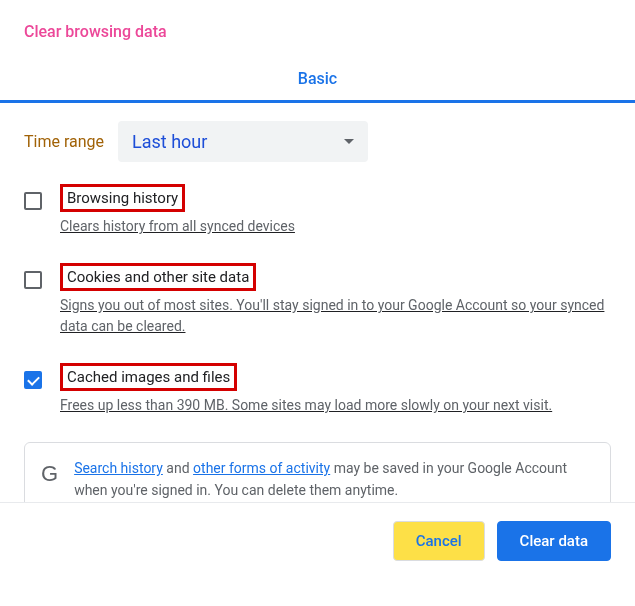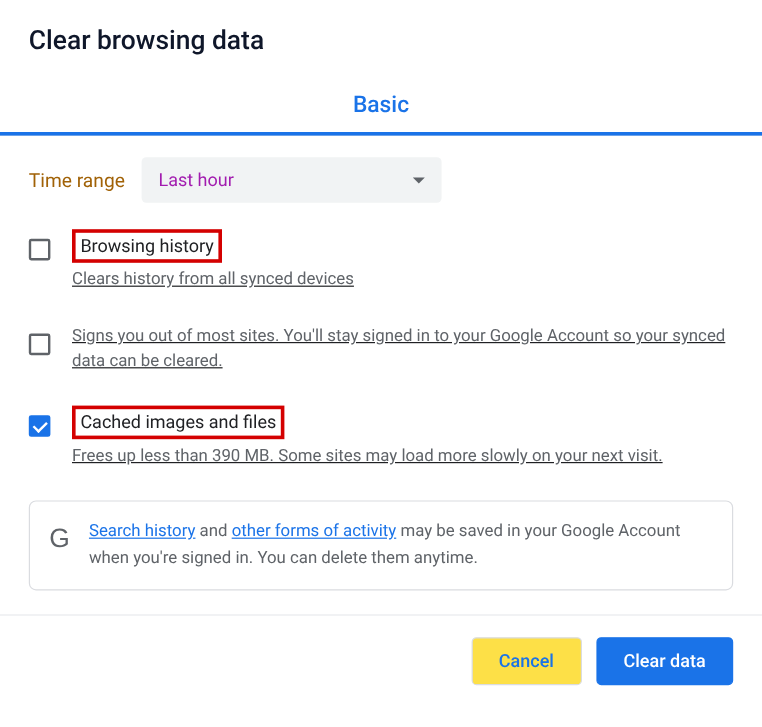--- a/index.html
+++ b/index.html
@@ -6,34 +6,34 @@
     body {
       font-family: 'Segoe UI', Roboto, Arial, sans-serif;
       font-size: 14px;
       color: #202124;
       width: 635px;
       height: 606px;
       background: #fff;
       position: relative;
     }
     .dialog-title {
-      font-size: 22px;
+      font-size: 16px;
       font-weight: 500;
       padding: 22px 24px 14px 24px;
-      color: #0f172a;
+      color: #ec4899;
     }
     .tabs {
       display: flex;
       border-bottom: 1px solid #dadce0;
     }
     .tab {
       flex: 1;
       text-align: center;
       padding: 14px 0;
-      font-size: 19px;
+      font-size: 16px;
       color: #5f6368;
       cursor: pointer;
       position: relative;
     }
     .tab.active {
       color: #1a73e8;
       font-weight: 500;
     }
     .tab.active::after {
       content: "";
@@ -69,22 +69,22 @@
     }
     .select {
       flex: 0 0 250px;
       display: flex;
       align-items: center;
       justify-content: space-between;
       background: #f1f3f4;
       border-radius: 4px;
       padding: 10px 14px;
       cursor: pointer;
-      color: #a21caf;
-      font-size: 15px;
+      color: #1d4ed8;
+      font-size: 18px;
     }
     .select .arrow {
       width: 0; height: 0;
       border-left: 5px solid transparent;
       border-right: 5px solid transparent;
       border-top: 5px solid #5f6368;
     }
     .option-row {
       display: flex;
       align-items: flex-start;
@@ -204,20 +204,21 @@
     <div class="checkbox"></div>
     <div class="option-text">
       <div class="option-title">Browsing history</div>
       <div class="option-desc">Clears history from all synced devices</div>
     </div>
   </div>
 
   <div class="option-row">
     <div class="checkbox"></div>
     <div class="option-text">
+      <div class="option-title">Cookies and other site data</div>
       <div class="option-desc">Signs you out of most sites. You'll stay signed in to your Google Account so your synced data can be cleared.</div>
     </div>
   </div>
 
   <div class="option-row">
     <div class="checkbox checked"></div>
     <div class="option-text">
       <div class="option-title">Cached images and files</div>
       <div class="option-desc">Frees up less than 390 MB. Some sites may load more slowly on your next visit.</div>
     </div>

